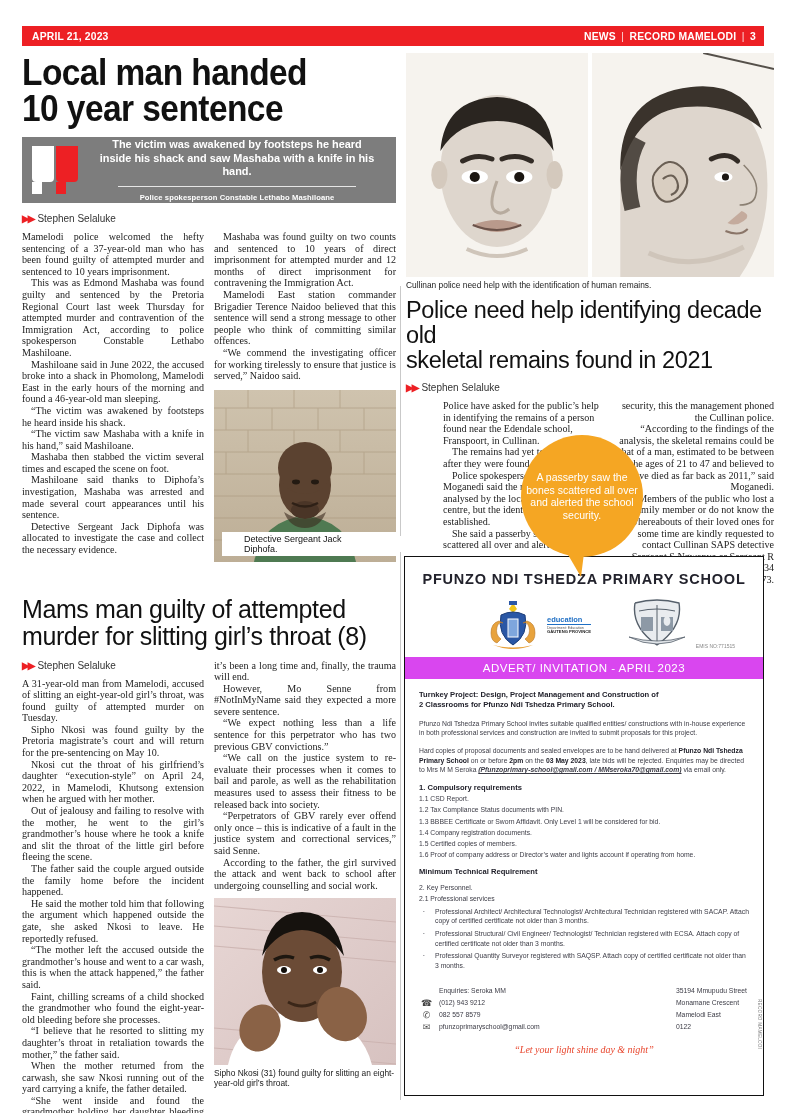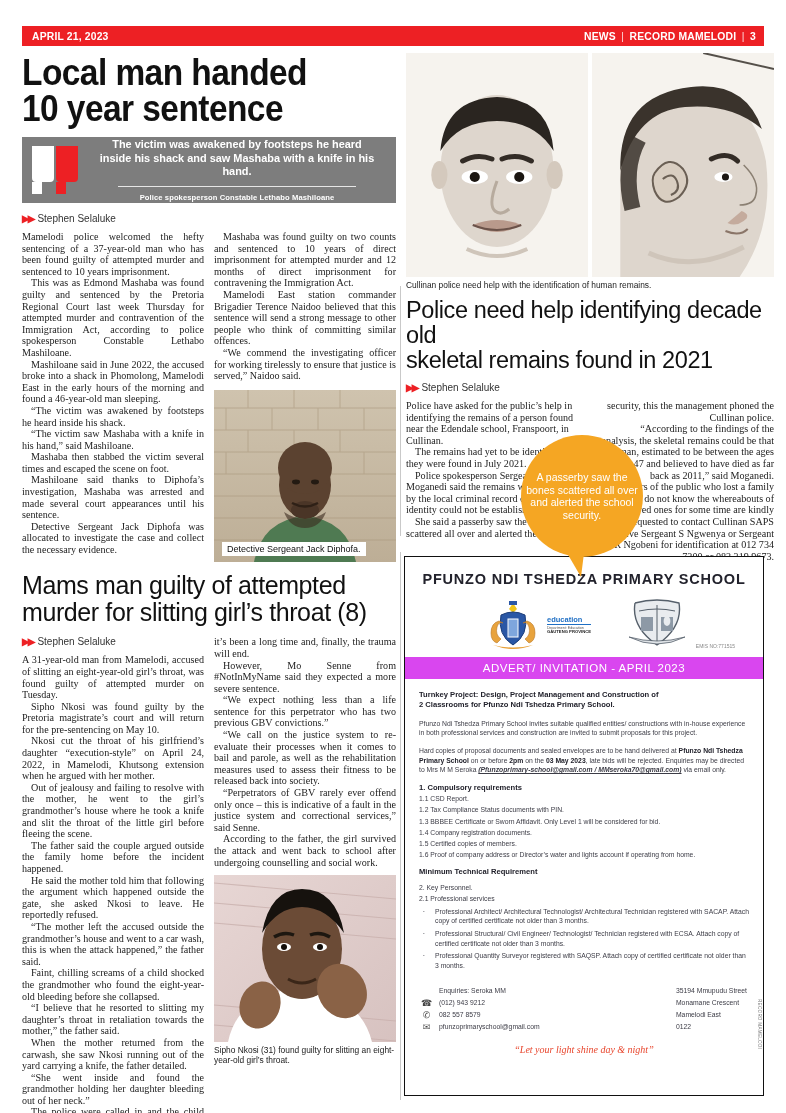--- a/index.html
+++ b/index.html
@@ -82,39 +82,39 @@
   
   .identikit { display:flex; gap:4px; height: 224px; }
   .sketch { flex:1; position:relative; overflow:hidden; background:#f3f0eb; }
   .sketch svg { width:100%; height:100%; display:block; }
 
   
   .photo { position:relative; overflow:hidden; background:#b9b3a8; }
   .photo svg { display:block; width:100%; height:100%; }
   .photo-cap-overlay {
     position:absolute; left:8px; bottom:6px; background:#fff; color:#111;
-    font-family:"Liberation Sans", sans-serif; font-size:9px; padding:2px 5px;
+    font-family:"Liberation Sans", sans-serif; font-size:9px; padding:2px 22px;
   }
 
   
   .story2 { width: 368px; }
   .bubble-wrap { position:relative; }
   .bubble {
     position:absolute; width: 122px; height:122px; border-radius:50%;
     background:#F5A623; color:#fff; display:flex; align-items:center;
     justify-content:center; text-align:center;
     font-family:"Liberation Sans", sans-serif; font-size:10.5px; line-height:12.5px;
     left: 115px; top: 35px; z-index:5;
   }
   .bubble:after {
     content:""; position:absolute; left:46px; bottom:-20px;
     border-left: 14px solid transparent; border-right: 3px solid transparent;
     border-top: 24px solid #F5A623;
   }
-  .s2-cols { display:flex; gap:10px; }
+  .s2-cols { display:flex; gap:10px;margin-left:37px; }
   .s2-cols > div { width: 179px; }
   .s2-cols .shape-left p { text-align:left; }
   .flow-right p { text-align: right; }
 
   
   .story3 { width: 374px; }
   .hl-sans3 {
     font-family:"Liberation Sans", sans-serif; font-weight: normal;
     font-size: 25px; line-height: 27px; color:#111; letter-spacing:-.4px;
     margin: 10px 0 10px 0;
@@ -354,21 +354,21 @@
           <span>Stephen Selaluke</span>
         </div>
         <div class="body-col">
           <p class="first">A 31-year-old man from Mamelodi, accused of slitting an eight-year-old girl’s throat, was found guilty of attempted murder on Tuesday.</p>
           <p>Sipho Nkosi was found guilty by the Pretoria magistrate’s court and will return for the pre-sentencing on May 10.</p>
           <p>Nkosi cut the throat of his girlfriend’s daughter “execution-style” on April 24, 2022, in Mamelodi, Khutsong extension when he argued with her mother.</p>
           <p>Out of jealousy and failing to resolve with the mother, he went to the girl’s grandmother’s house where he took a knife and slit the throat of the little girl before fleeing the scene.</p>
           <p>The father said the couple argued outside the family home before the incident happened.</p>
           <p>He said the mother told him that following the argument which happened outside the gate, she asked Nkosi to leave. He reportedly refused.</p>
           <p>“The mother left the accused outside the grandmother’s house and went to a car wash, this is when the attack happened,” the father said.</p>
-          <p>Faint, chilling screams of a child shocked the grandmother who found the eight-year-old bleeding before she collapsed.</p>
+          <p>Faint, chilling screams of a child shocked the grandmother who found the eight-year-old bleeding before she processes.</p>
           <p>“I believe that he resorted to slitting my daughter’s throat in retaliation towards the mother,” the father said.</p>
           <p>When the mother returned from the carwash, she saw Nkosi running out of the yard carrying a knife, the father detailed.</p>
           <p>“She went inside and found the grandmother holding her daughter bleeding out of her neck.”</p>
           <p>The police were called in and the child was rushed to the hospital and transferred to Pretoria East hospital ICU.</p>
 
         </div>
       </div>
       <div style="width:182px">
         <div class="body-col">
           <p class="first">it’s been a long time and, finally, the trauma will end.</p>

